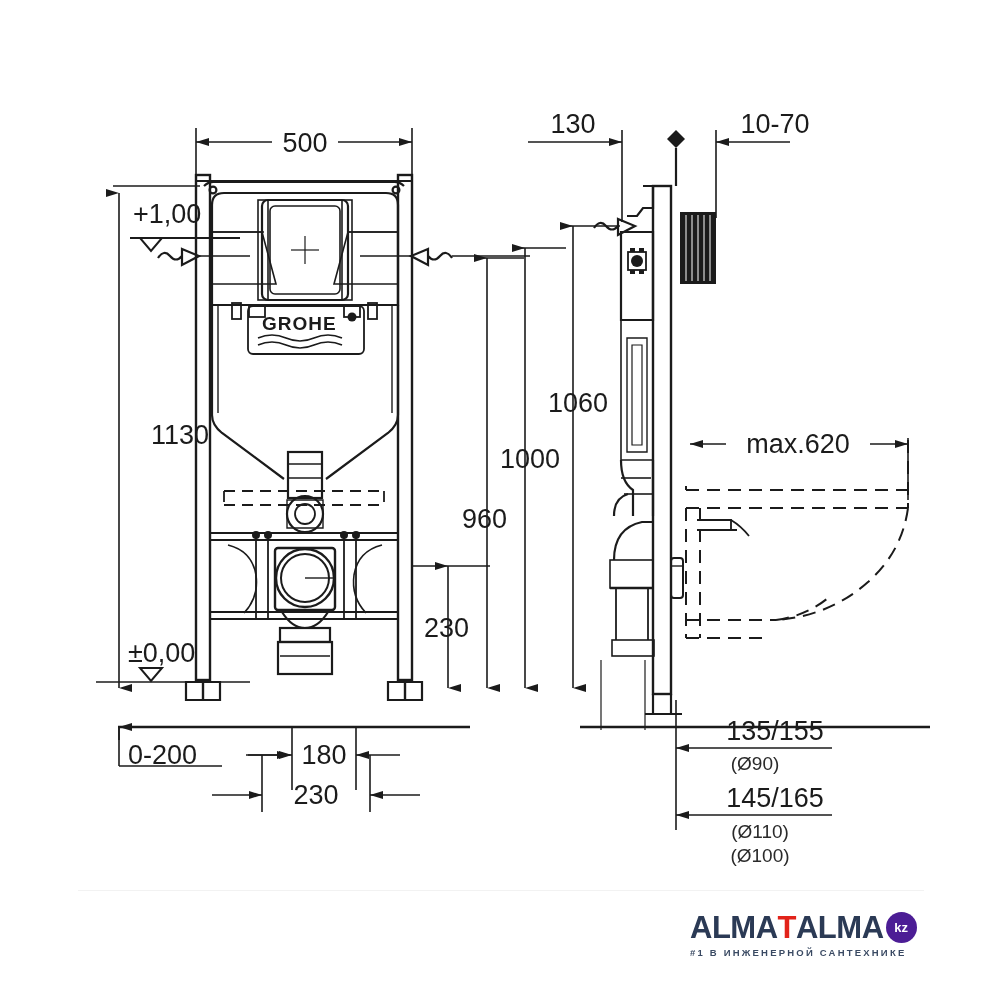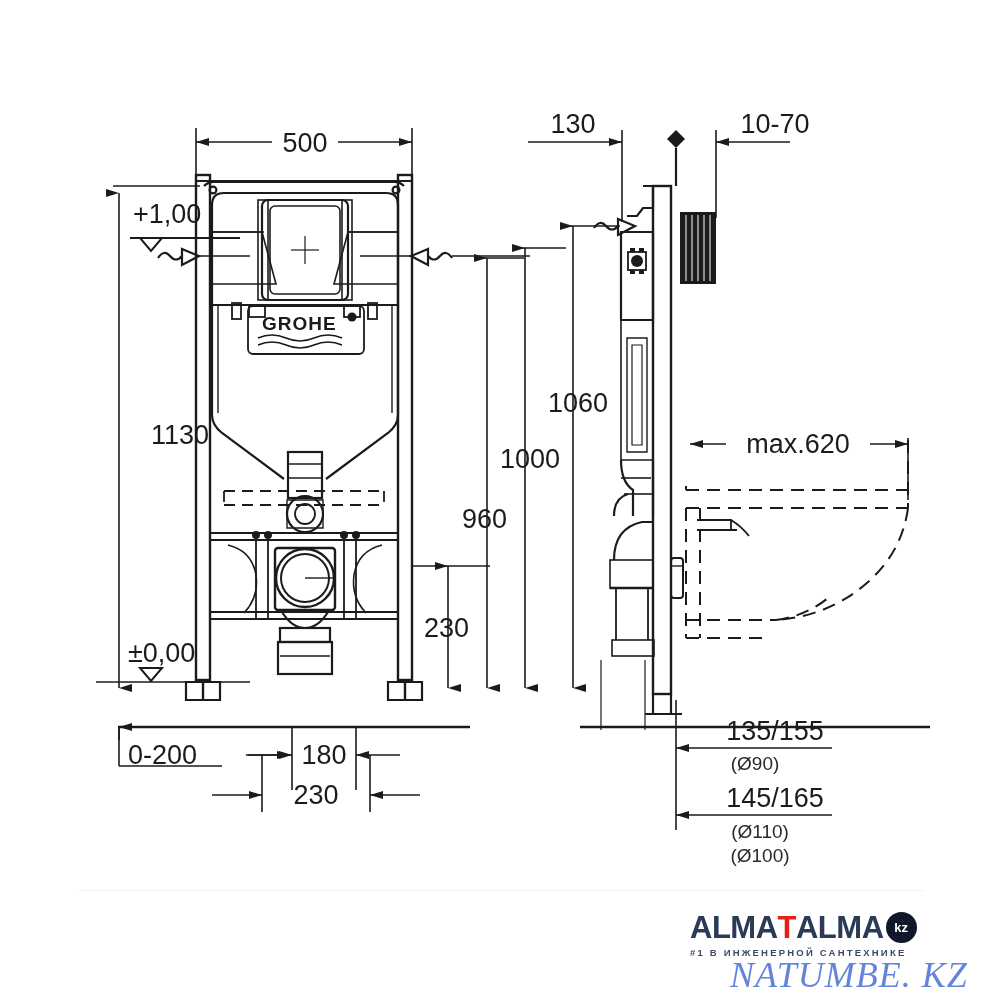--- a/index.html
+++ b/index.html
@@ -55,21 +55,21 @@
     position: relative;
     white-space: pre;
   }
   .logo-t {
     color: #e2231a;
   }
   .logo-badge {
     width: 31px;
     height: 31px;
     border-radius: 50%;
-    background: #0f172a;
+    background: #4c1d95;
     color: #ffffff;
     font-family: "Liberation Sans", sans-serif;
     font-weight: bold;
     font-size: 13px;
     display: flex;
     align-items: center;
     justify-content: center;
     margin-left: 2px;
     letter-spacing: 0px;
   }
@@ -467,16 +467,15 @@
   </svg>
 
   <div id="brandblock">
     <div class="logo-row">
       <span class="logo-word">ALMA</span>
       <span class="logo-word logo-t">T</span>
       <span class="logo-word">ALMA</span>
       <span class="logo-badge">kz</span>
     </div>
     <div class="logo-tag">#1 В ИНЖЕНЕРНОЙ САНТЕХНИКЕ</div>
-    <div class="watermark">NATUMBE. KZ</div>
   </div>
 
 </div>
 
 </body></html>

